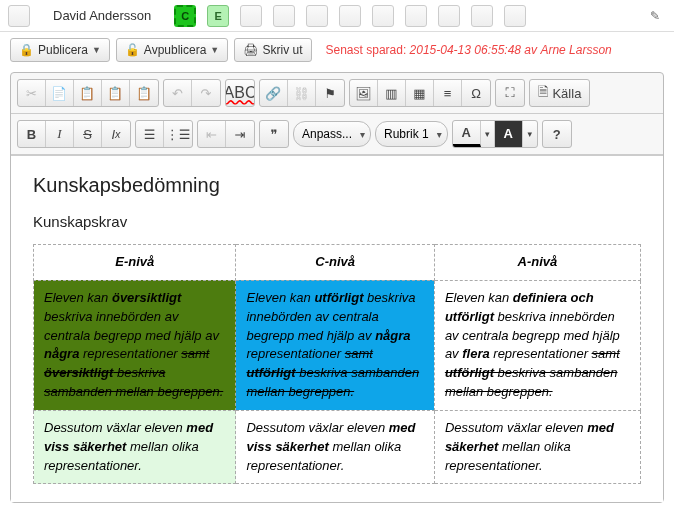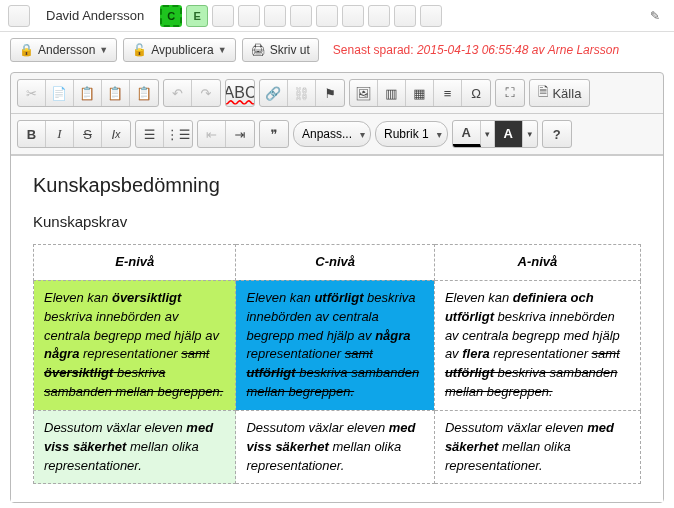--- a/index.html
+++ b/index.html
@@ -1,17 +1,17 @@
 <!DOCTYPE html>
 <html><head>
 <meta charset="utf-8">
 <style>
 * { box-sizing: border-box; margin: 0; padding: 0; }
 body { font-family: Arial, sans-serif; font-size: 12px; background: #fff; width: 674px; }
-.top-bar { display: flex; align-items: center; padding: 4px 8px; background: #fff; border-bottom: 1px solid #ddd; gap: 4px; }
+.top-bar { display: flex; align-items: center; padding: 4px 8px; background: #fff; border-bottom: 1px solid #ddd; gap: 11px; }
 .tab-blank { width: 22px; height: 22px; border: 1px solid #ccc; border-radius: 3px; background: linear-gradient(#fafafa,#eee); }
 .student-name { padding: 4px 12px; font-size: 13px; color: #333; }
 .grade-tab { width: 22px; height: 22px; border-radius: 3px; display: flex; align-items: center; justify-content: center; font-size: 11px; font-weight: bold; }
 .grade-c { background: #1ec41e; border: 2px dashed #0a8c0a; color: #064706; }
 .grade-e { background: #b4f2b4; border: 1px solid #7dc67d; color: #2a6b2a; }
 .expand-icon { margin-left: auto; width: 22px; height: 22px; display: flex; align-items: center; justify-content: center; color: #666; cursor: pointer; }
 .action-bar { display: flex; align-items: center; padding: 6px 10px; gap: 6px; background: #fff; }
 .btn { background: linear-gradient(#fff,#e8e8e8); border: 1px solid #bbb; border-radius: 3px; padding: 4px 8px; font-size: 12px; display: inline-flex; align-items: center; gap: 4px; cursor: pointer; color: #333; }
 .btn .caret { font-size: 9px; color: #555; }
 .save-info { margin-left: 8px; color: #ef4444; font-size: 12px; }
@@ -26,21 +26,21 @@
 .tb-select::after { content: "▾"; position: absolute; right: 5px; font-size: 10px; color: #555; }
 .tb-btn.bold { font-weight: bold; }
 .tb-btn.italic { font-style: italic; font-family: Georgia, serif; }
 .tb-btn.strike { text-decoration: line-through; }
 .content { background: #fff; padding: 18px 22px; border-top: 1px solid #ccc; }
 .content h1 { font-size: 20px; font-weight: normal; margin-bottom: 16px; color: #222; }
 .content h2 { font-size: 15px; font-weight: normal; margin-bottom: 14px; color: #222; }
 table.rubric { width: 100%; border-collapse: collapse; border: 1px dashed #aaa; font-style: italic; }
 table.rubric th, table.rubric td { border: 1px dashed #aaa; padding: 8px 10px; font-size: 13px; vertical-align: top; text-align: left; line-height: 1.45; }
 table.rubric th { text-align: center; font-weight: bold; background: #fff; }
-.lvl-e-1 { background: #bef264; }
+.lvl-e-1 { background: #4d7c0f; }
 .lvl-e-2 { background: #e1f9e1; }
 .lvl-c-1 { background: #0ea5e9; }
 strong { font-weight: bold; }
 s { text-decoration: line-through; }
 </style>
 </head>
 <body>
 
 <div class="top-bar">
   <div class="tab-blank"></div>
@@ -55,21 +55,21 @@
   <div class="tab-blank"></div>
   <div class="tab-blank"></div>
   <div class="tab-blank"></div>
   <div class="tab-blank"></div>
   <div class="expand-icon">✎</div>
 </div>
 
 <div class="action-bar">
   <button class="btn">
     <span>🔒</span>
-    <span>Andersson</span>
+    <span>Publicera</span>
     <span class="caret">▼</span>
   </button>
   <button class="btn">
     <span>🔓</span>
     <span>Avpublicera</span>
     <span class="caret">▼</span>
   </button>
   <button class="btn">
     <span>🖨</span>
     <span>Skriv ut</span>

